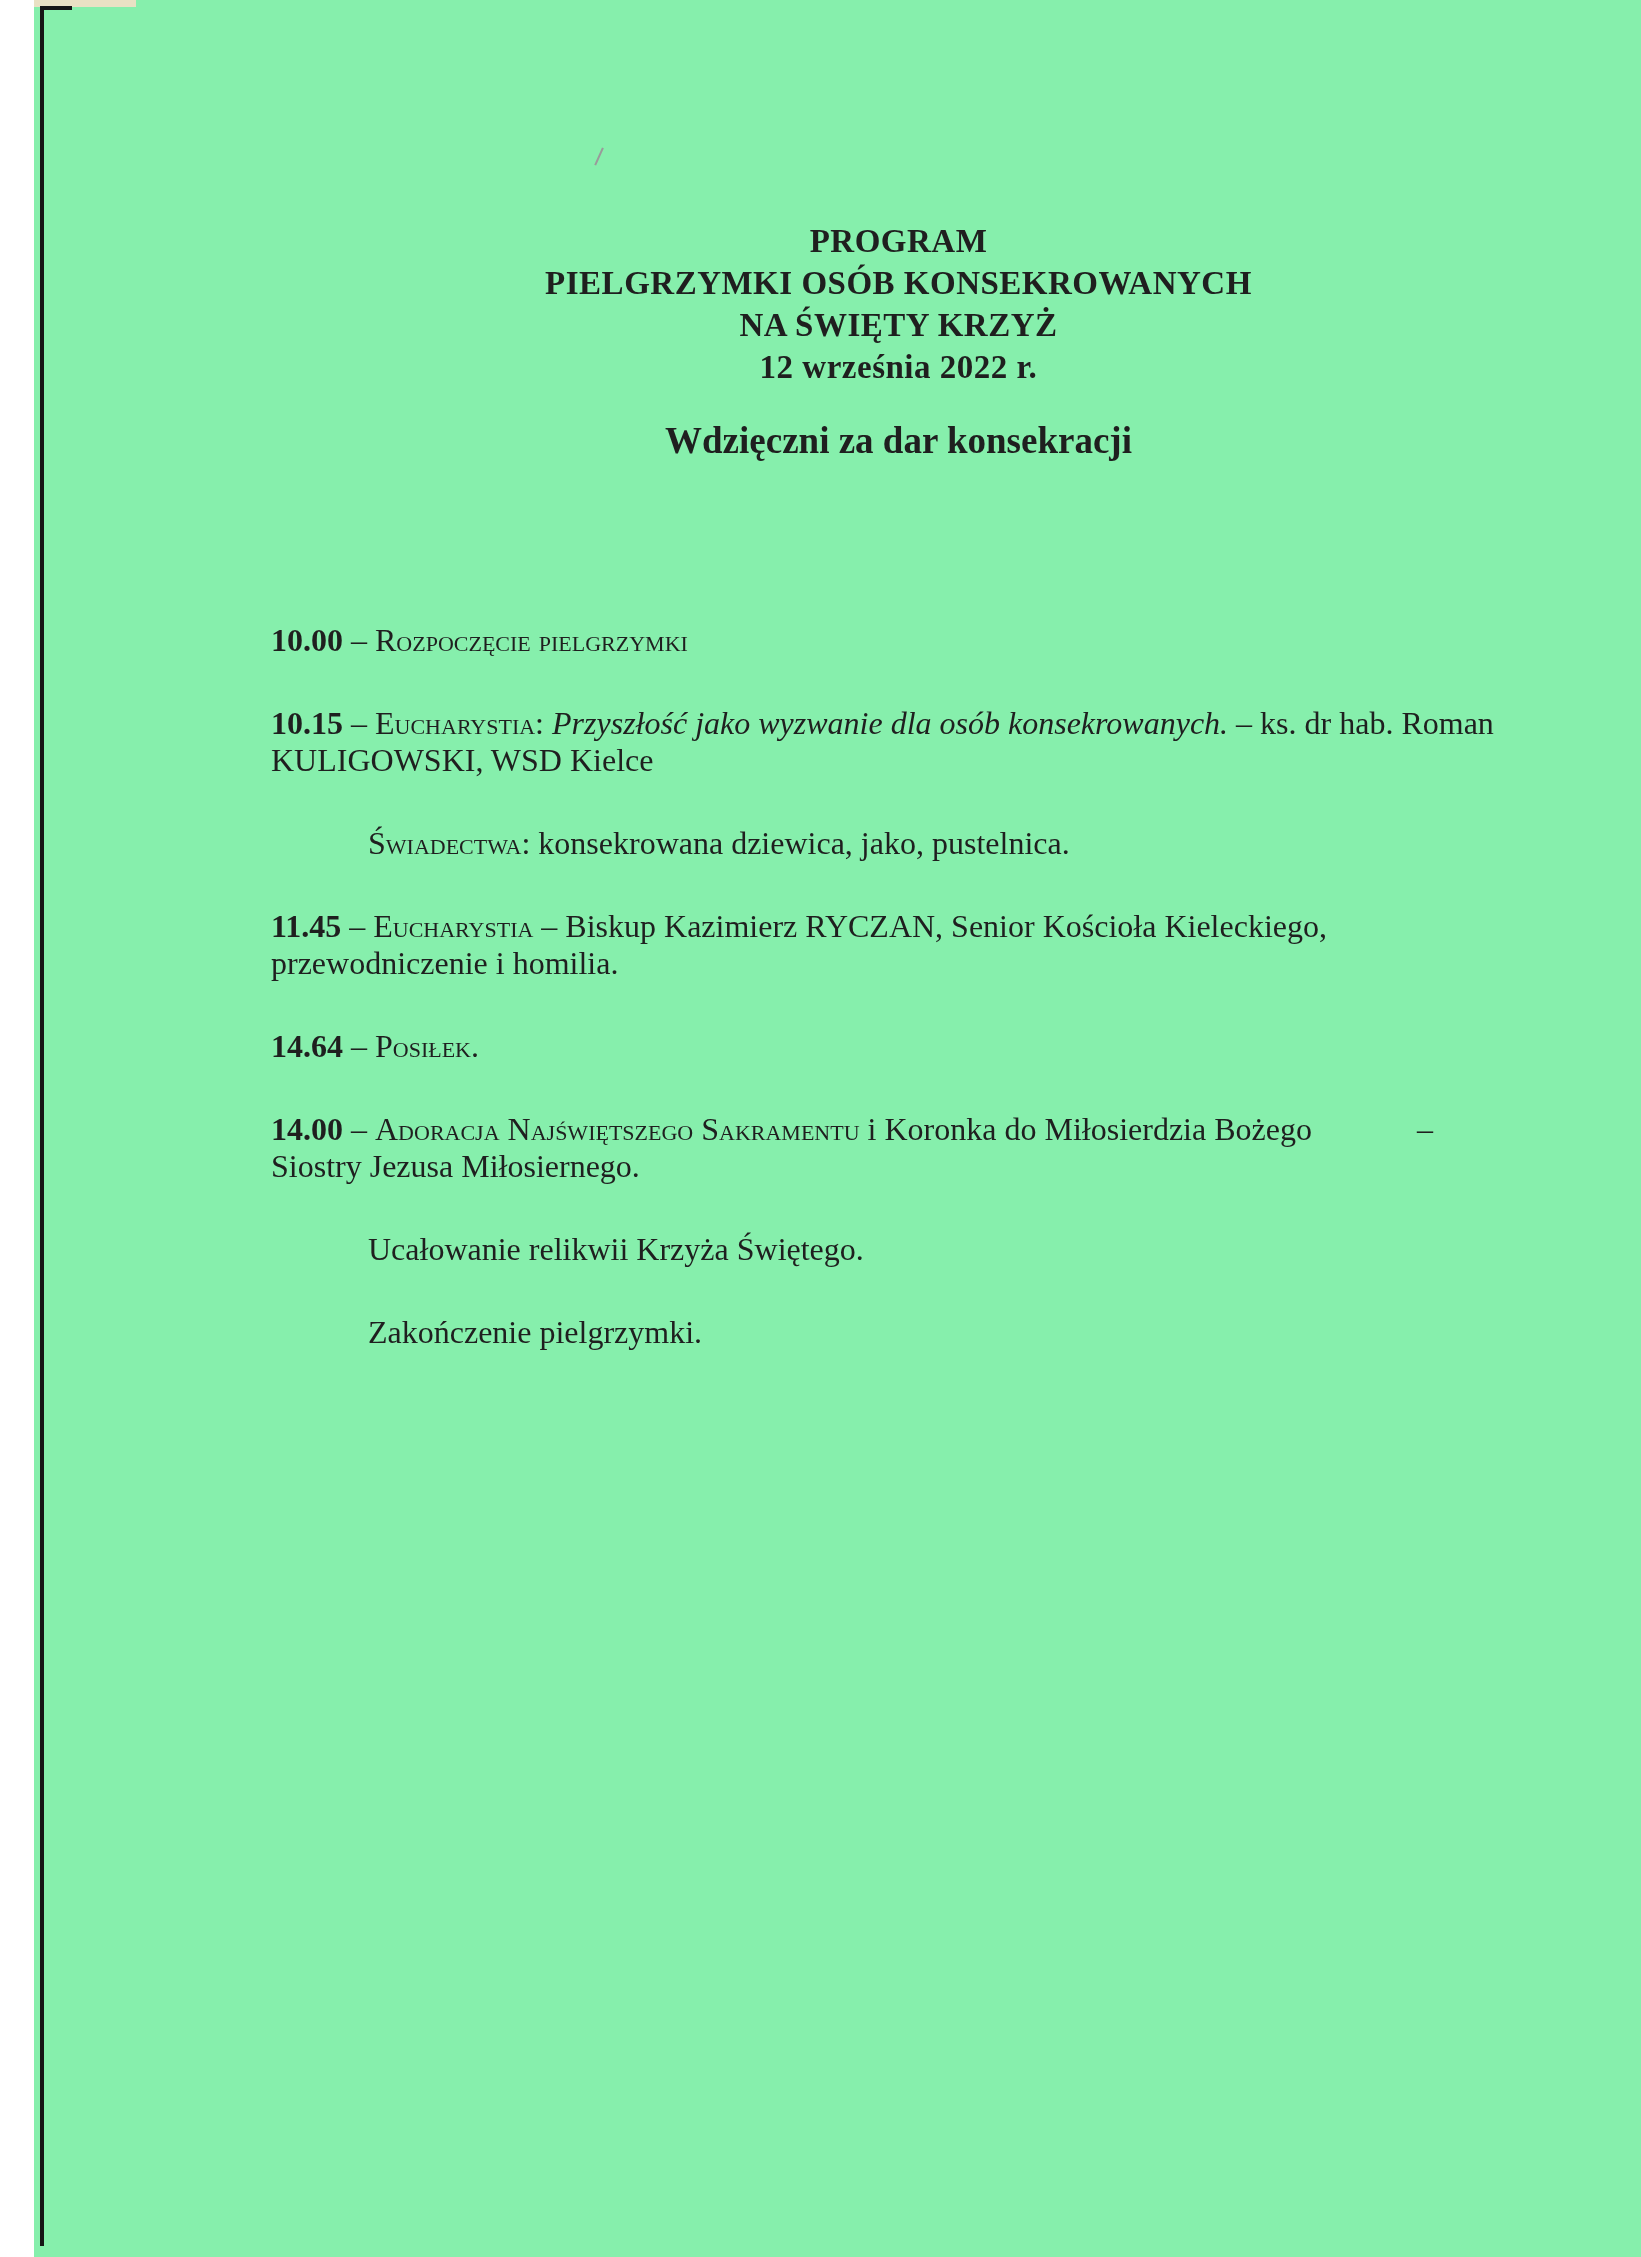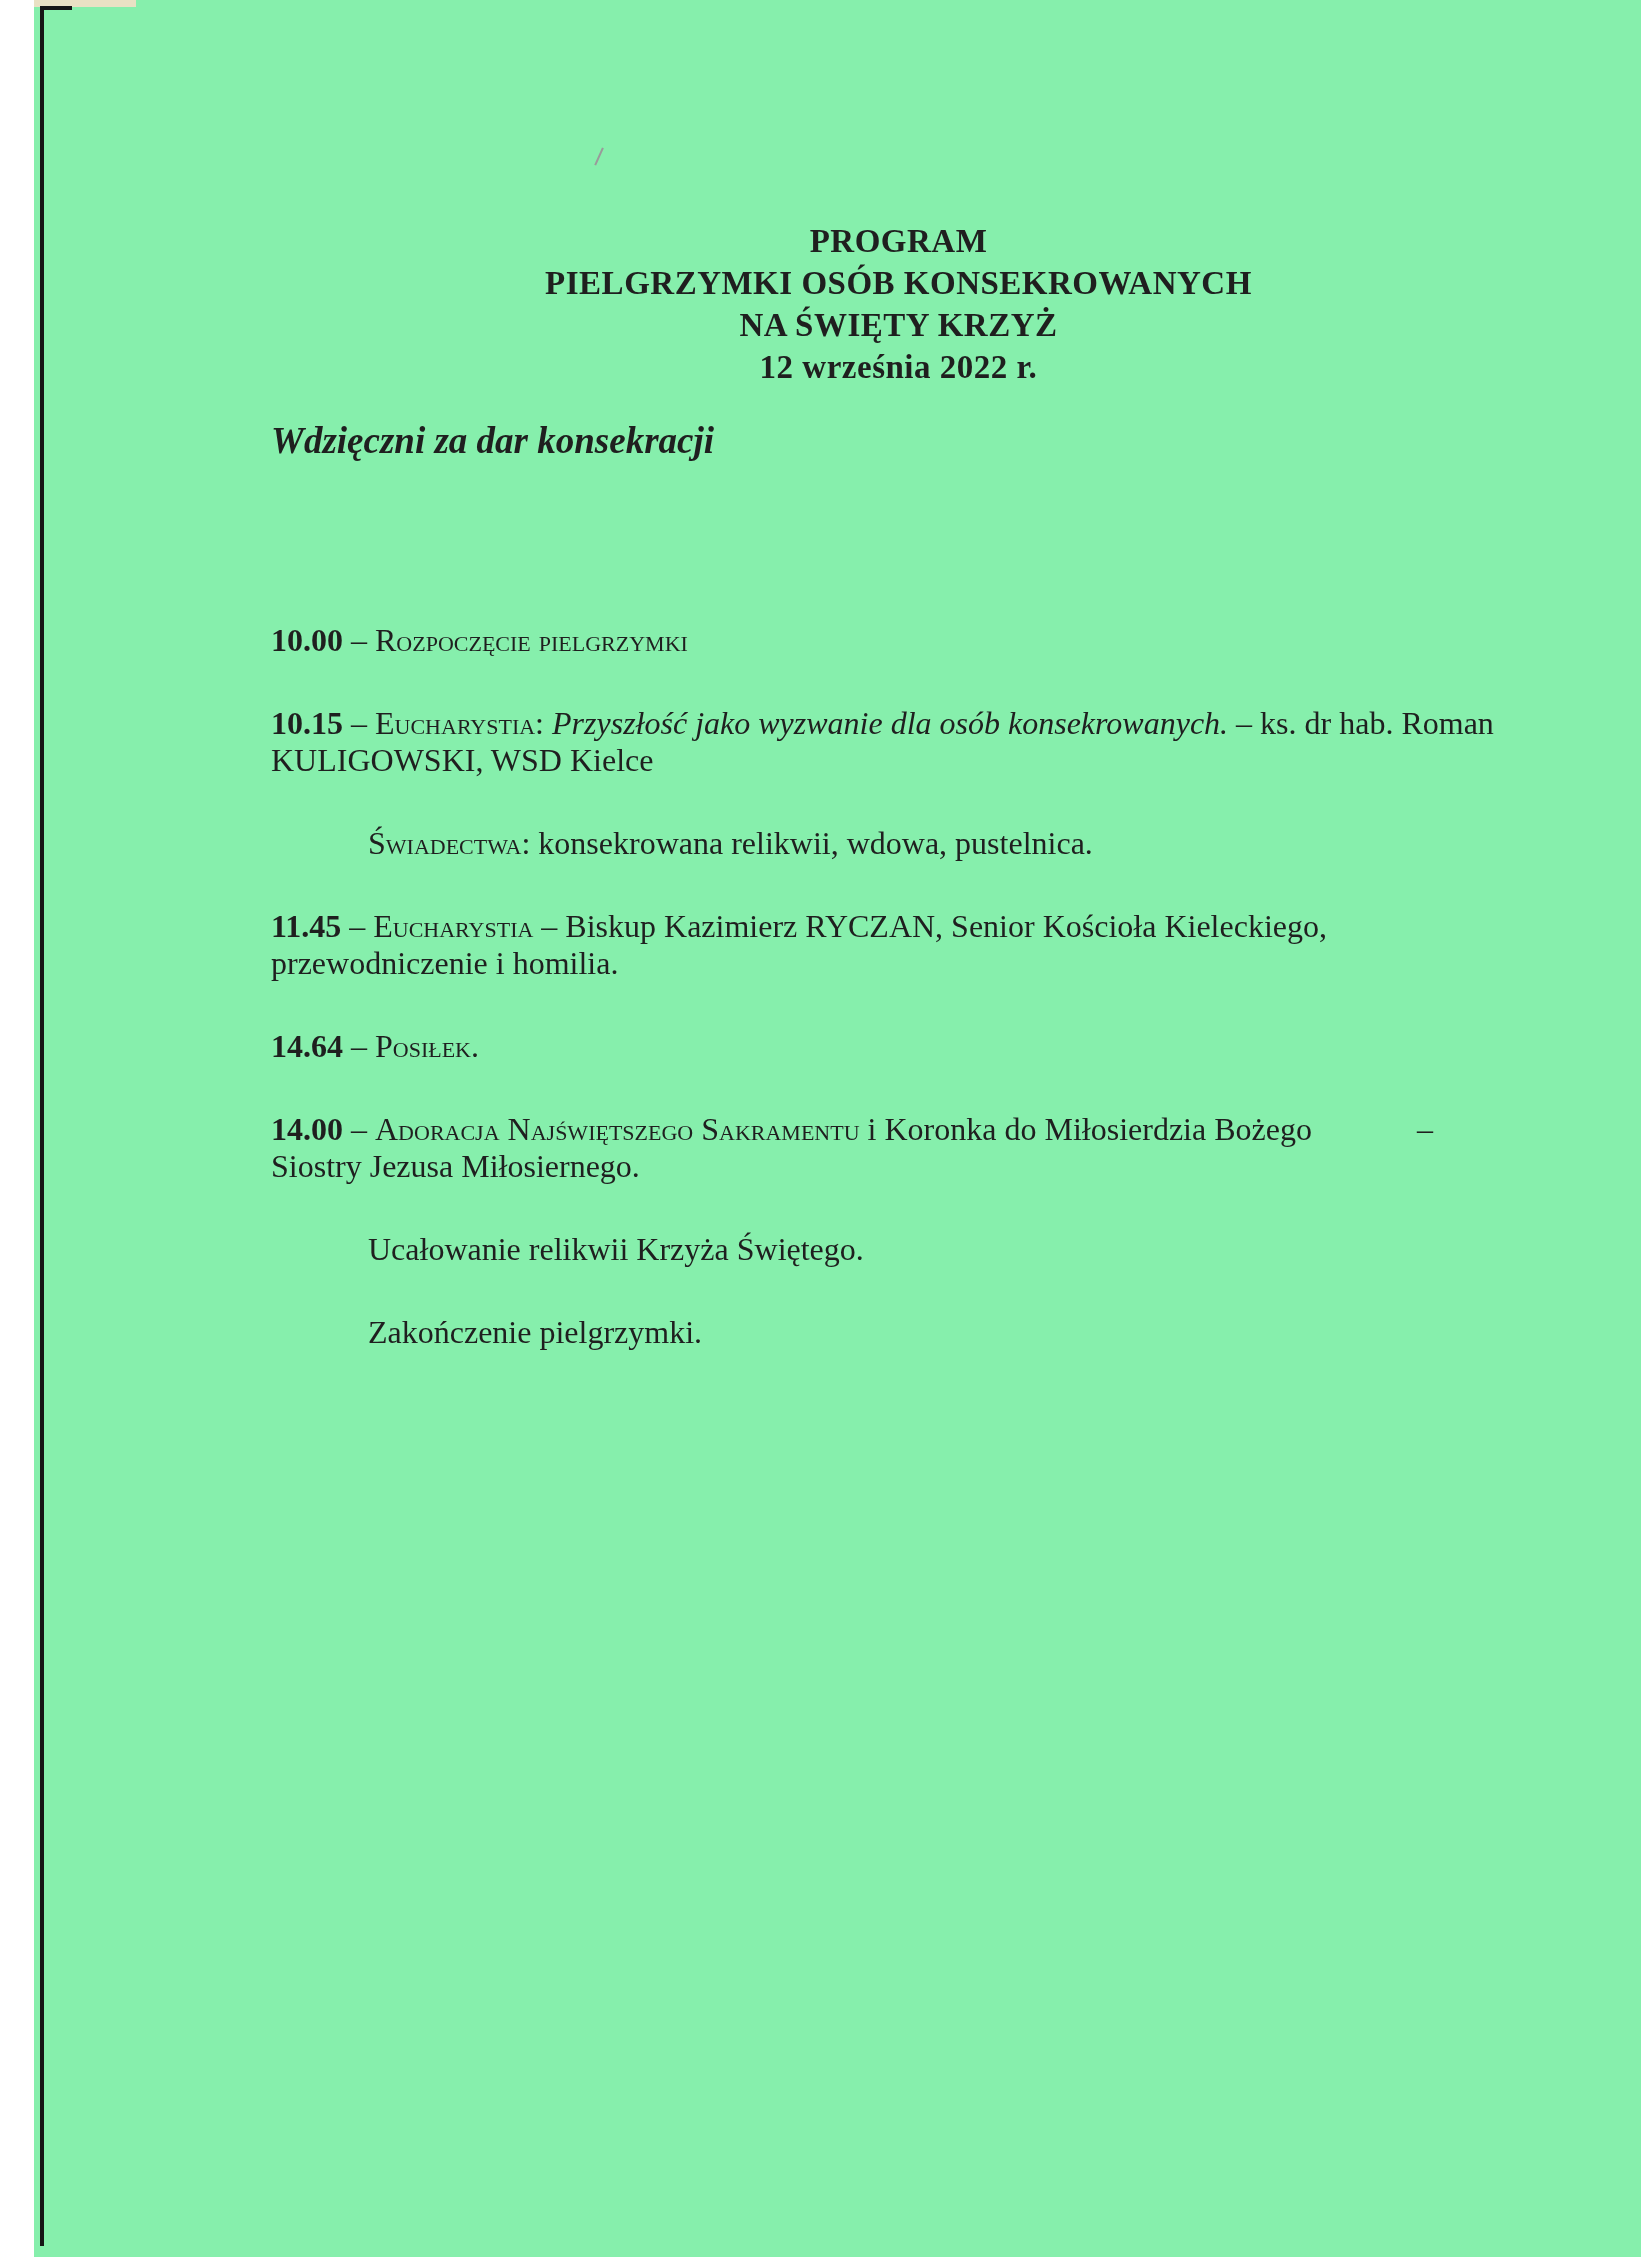--- a/index.html
+++ b/index.html
@@ -55,25 +55,24 @@
   }
   .title-line {
     font-size: 33px;
     line-height: 42px;
     font-weight: bold;
     letter-spacing: 0.5px;
     white-space: pre-wrap;
   }
   .subtitle {
     margin-top: 31px;
-    text-align: left;
+    text-align: center;
     font-size: 37px;
     line-height: 44px;
     font-weight: bold;
-    font-style: italic;
     white-space: pre-wrap;
   }
   .schedule {
     margin-top: 159px;
     font-size: 32px;
     line-height: 37px;
   }
   .entry {
     margin: 0 0 46px 0;
   }
@@ -118,21 +117,21 @@
       <p class="entry">
         <span class="line"><span class="time">10.00</span><span> – </span><span class="sc">Rozpoczęcie pielgrzymki</span></span>
       </p>
 
       <p class="entry">
         <span class="line"><span class="time">10.15</span><span> – </span><span class="sc">Eucharystia:</span><span class="it"> Przyszłość jako wyzwanie dla osób konsekrowanych.</span><span> – ks. dr</span></span>
         <span class="line"><span>hab. Roman KULIGOWSKI, WSD Kielce</span></span>
       </p>
 
       <p class="entry">
-        <span class="line indent"><span class="sc">Świadectwa:</span><span> konsekrowana relikwii, wdowa, pustelnica.</span></span>
+        <span class="line indent"><span class="sc">Świadectwa:</span><span> konsekrowana dziewica, jako, pustelnica.</span></span>
       </p>
 
       <p class="entry">
         <span class="line"><span class="time">11.45</span><span> – </span><span class="sc">Eucharystia</span><span> – Biskup Kazimierz RYCZAN, Senior Kościoła Kieleckiego,</span></span>
         <span class="line"><span>przewodniczenie i homilia.</span></span>
       </p>
 
       <p class="entry">
         <span class="line"><span class="time">14.64</span><span> – </span><span class="sc">Posiłek.</span></span>
       </p>

